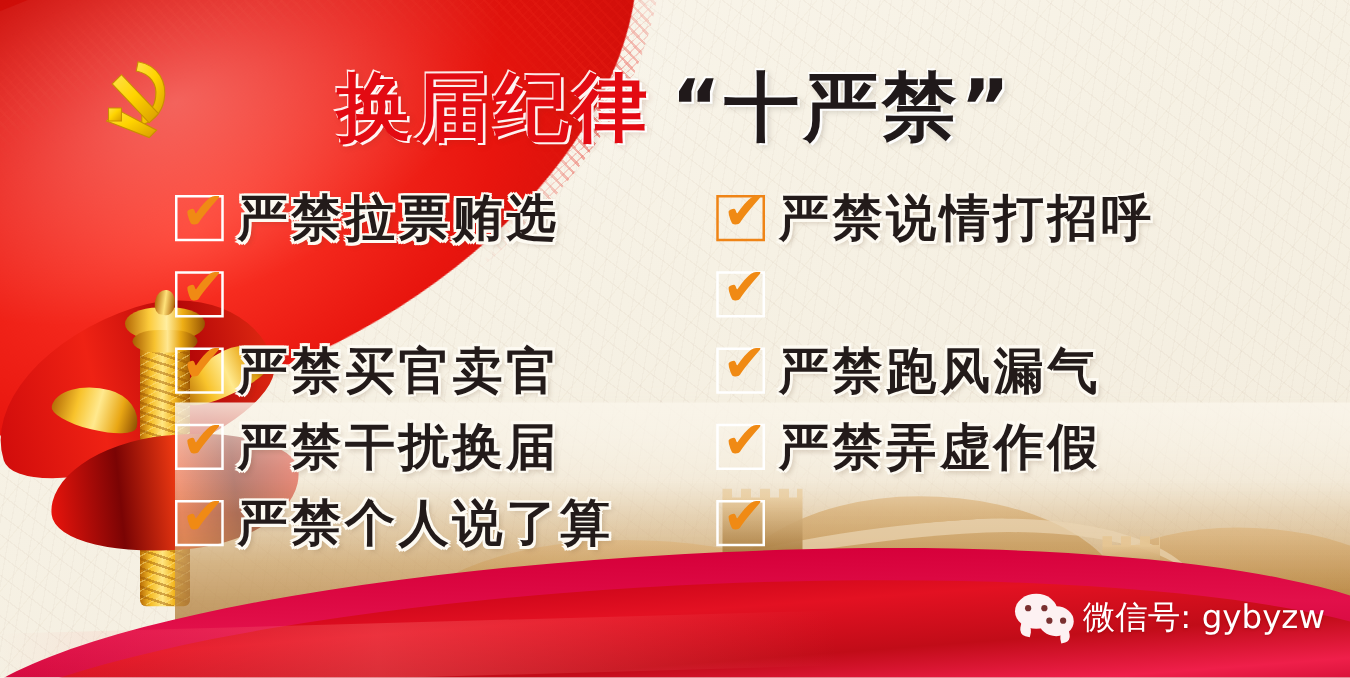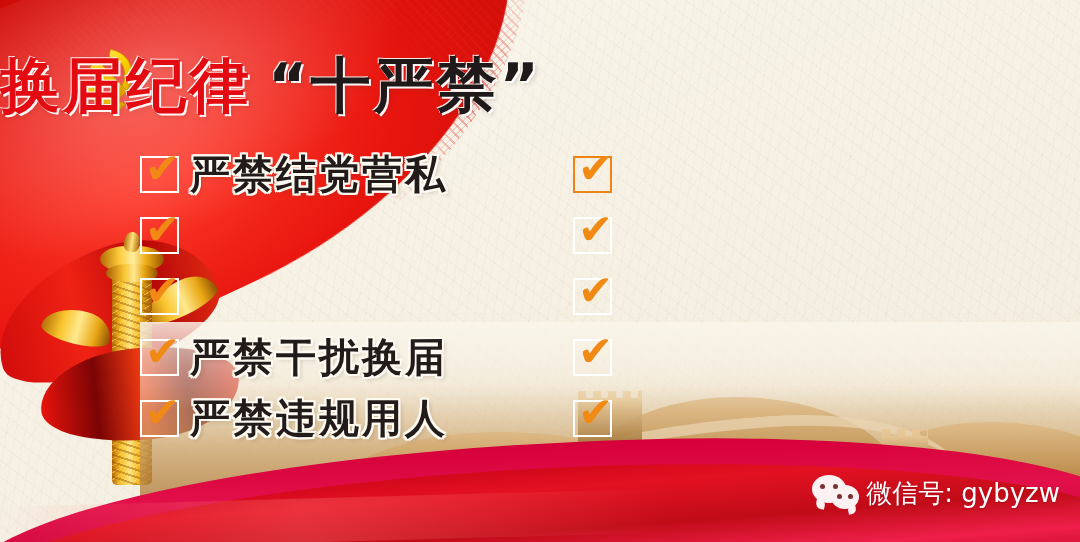--- a/index.html
+++ b/index.html
@@ -145,21 +145,21 @@
     border-radius:52% 48% 0 0/100% 86% 0 0;
     transform:rotate(-2.4deg);
   }
   .wave-shine{
     position:absolute;left:0;bottom:6px;width:1080px;height:44px;
     background:linear-gradient(90deg, rgba(255,255,255,0) 0%, rgba(255,120,120,.32) 28%, rgba(255,255,255,0) 62%);
     transform:rotate(-1.6deg);pointer-events:none;
   }
   
   .title{
-    position:absolute;left:0;right:0;top:46px;
+    position:absolute;left:0;right:0;top:46px;text-align:center;
     font-size:60px;font-weight:bold;letter-spacing:3px;
     font-family:"DejaVu Sans","Liberation Sans",sans-serif;
     white-space:nowrap;
   }
   .title .t-red{
     color:#e30a12;
     text-shadow:2px 2px 0 rgba(255,255,255,.95), -1px -1px 0 rgba(255,255,255,.9), 3px 3px 5px rgba(120,40,20,.18);
   }
   .title .t-dark{
     color:#20191a;margin-left:16px;
@@ -274,66 +274,70 @@
     <span class="t-red">换届纪律</span><span class="t-dark">“十严禁”</span>
   </div>
 
   <div class="lists">
 
     <div class="col left">
       <div class="item">
         <div class="checkbox">
           <span class="check-mark">✔</span>
         </div>
-        <div class="item-text">严禁结党营私</div>
-      </div>
-      <div class="item">
-        <div class="checkbox">
-          <span class="check-mark">✔</span>
-        </div>
-      </div>
-      <div class="item">
-        <div class="checkbox">
-          <span class="check-mark">✔</span>
-        </div>
+        <div class="item-text">严禁拉票贿选</div>
+      </div>
+      <div class="item">
+        <div class="checkbox">
+          <span class="check-mark">✔</span>
+        </div>
+      </div>
+      <div class="item">
+        <div class="checkbox">
+          <span class="check-mark">✔</span>
+        </div>
+        <div class="item-text">严禁买官卖官</div>
       </div>
       <div class="item">
         <div class="checkbox">
           <span class="check-mark">✔</span>
         </div>
         <div class="item-text">严禁干扰换届</div>
       </div>
       <div class="item">
         <div class="checkbox">
           <span class="check-mark">✔</span>
         </div>
-        <div class="item-text">严禁违规用人</div>
+        <div class="item-text">严禁个人说了算</div>
       </div>
     </div>
 
     <div class="col right">
       <div class="item">
         <div class="checkbox accent">
           <span class="check-mark">✔</span>
         </div>
-      </div>
-      <div class="item">
-        <div class="checkbox">
-          <span class="check-mark">✔</span>
-        </div>
-      </div>
-      <div class="item">
-        <div class="checkbox">
-          <span class="check-mark">✔</span>
-        </div>
-      </div>
-      <div class="item">
-        <div class="checkbox">
-          <span class="check-mark">✔</span>
-        </div>
+        <div class="item-text">严禁说情打招呼</div>
+      </div>
+      <div class="item">
+        <div class="checkbox">
+          <span class="check-mark">✔</span>
+        </div>
+      </div>
+      <div class="item">
+        <div class="checkbox">
+          <span class="check-mark">✔</span>
+        </div>
+        <div class="item-text">严禁跑风漏气</div>
+      </div>
+      <div class="item">
+        <div class="checkbox">
+          <span class="check-mark">✔</span>
+        </div>
+        <div class="item-text">严禁弄虚作假</div>
       </div>
       <div class="item">
         <div class="checkbox">
           <span class="check-mark">✔</span>
         </div>
       </div>
     </div>
 
   </div>
 

